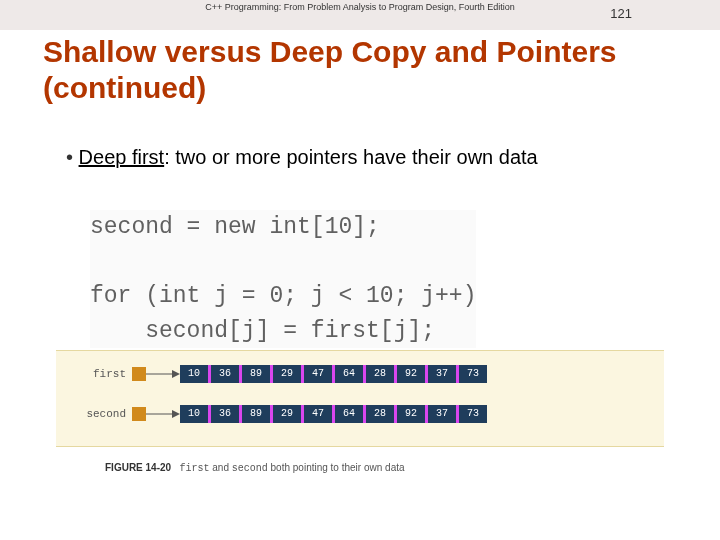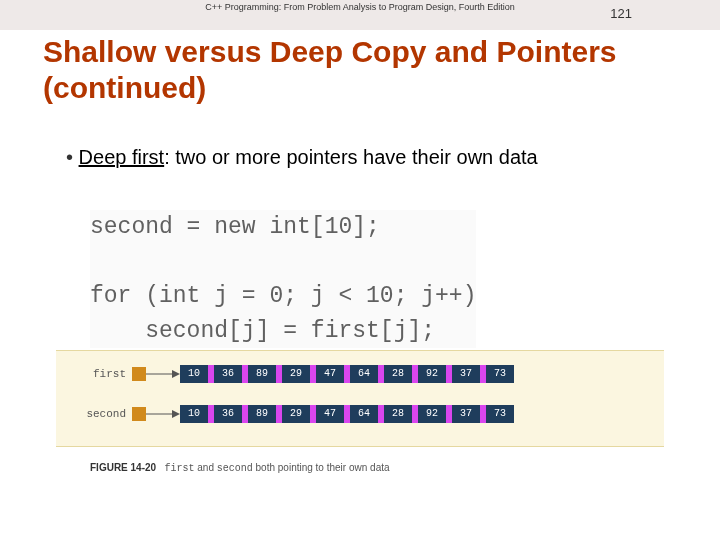--- a/index.html
+++ b/index.html
@@ -119,34 +119,35 @@
   }
   .cell {
     width: 28px;
     height: 18px;
     background: #1f3d5c;
     color: #fff;
     font-family: "Courier New", Courier, monospace;
     font-size: 10px;
     text-align: center;
     line-height: 18px;
-    border-right: 6px solid #d946ef;
+    border-right: 3px solid #d946ef;
   }
   .cell:last-child { border-right: none; }
 
   .caption {
     position: absolute;
     top: 462px;
     left: 90px;
     font-size: 10px;
     color: #555;
   }
   .caption .fig-label {
     font-weight: bold;
     color: #333;
+    margin-left: 15px;
   }
   .caption code {
     font-family: "Courier New", Courier, monospace;
   }
 </style>
 </head>
 <body>
 
 <div class="slide">
 

